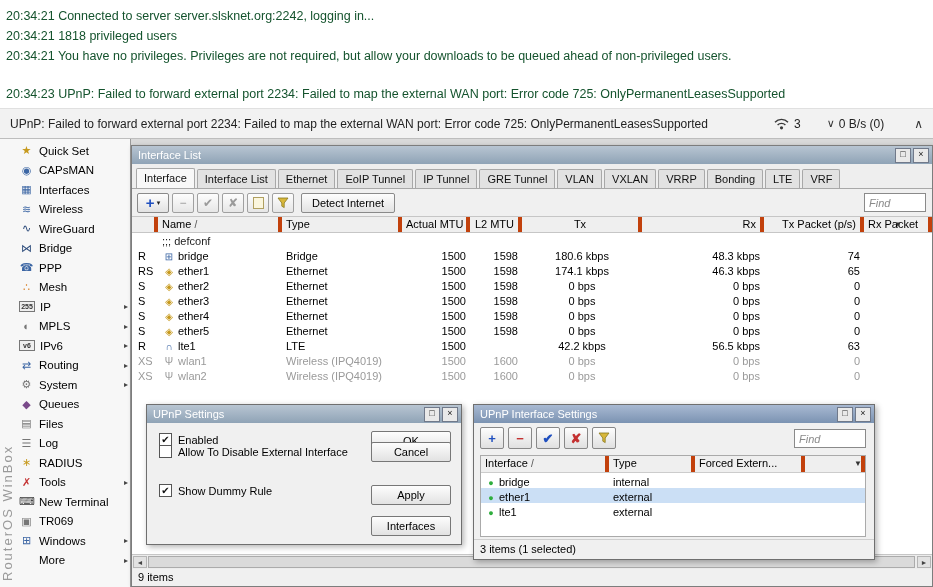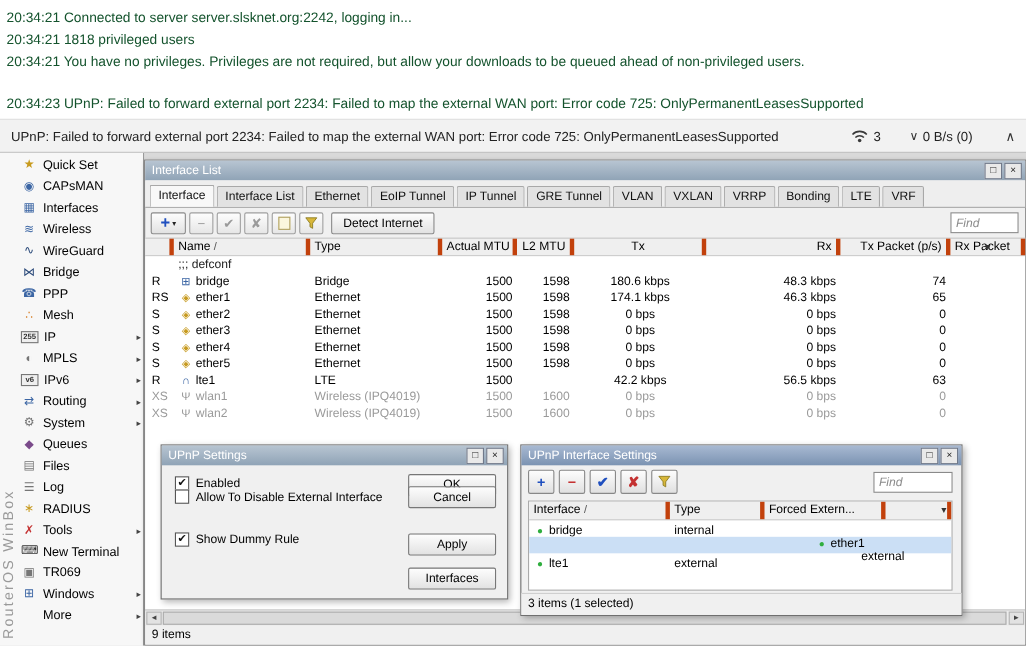--- a/index.html
+++ b/index.html
@@ -123,21 +123,21 @@
         font-weight:bold;box-sizing:border-box;}
   .u-add{color:#1f4fbf}.u-rem{color:#c43131}.u-en{color:#1f4fbf}.u-dis{color:#c43131}
   .ufind{position:absolute;right:8px;top:24px;width:72px;height:19px;border:1px solid #8a8a8a;
          font-size:11px;padding:0 4px;box-sizing:border-box;font-family:inherit;background:#fff;}
   .utable{position:absolute;left:6px;right:8px;top:50px;bottom:22px;background:#fff;
           border:1px solid #aaa;box-sizing:border-box;overflow:hidden;}
   .uhead{height:16px;display:flex;background:#efefef;border-bottom:1px solid #ccc;font-size:11px;position:relative;}
   .uc0{width:128px;flex:none}.uc1{width:86px;flex:none}.uc2{width:110px;flex:none}.uc3{flex:1}
   .ucolsel{position:absolute;right:3px;top:3px;font-size:8px;color:#333;}
   .urow{height:15px;display:flex;align-items:flex-end;font-size:11px;}
-  .urow.sel{background:#cbdff5;flex-direction:column;}
+  .urow.sel{background:#cbdff5;}
   .ucell{box-sizing:border-box;padding:0 4px;white-space:nowrap;overflow:hidden;}
   .dot{display:inline-block;width:12px;text-align:center;color:#2fae3e;font-size:9px;margin-right:2px;}
   .ustatus{position:absolute;left:0;right:0;bottom:0;height:20px;background:#f0f0f0;
            border-top:1px solid #cfcfcf;font-size:11px;padding:3px 6px;box-sizing:border-box;}
 </style>
 </head>
 <body>
 
 <div class="log-area">
   <div class="log-line">20:34:21 Connected to server server.slsknet.org:2242, logging in...</div>

